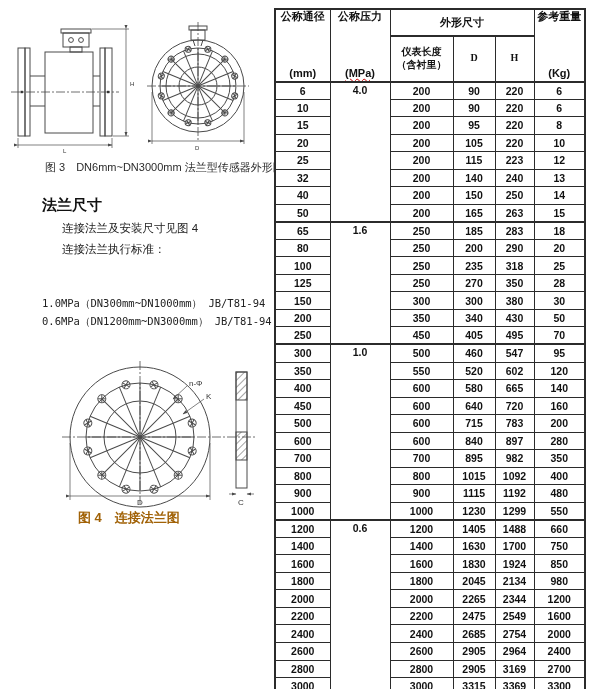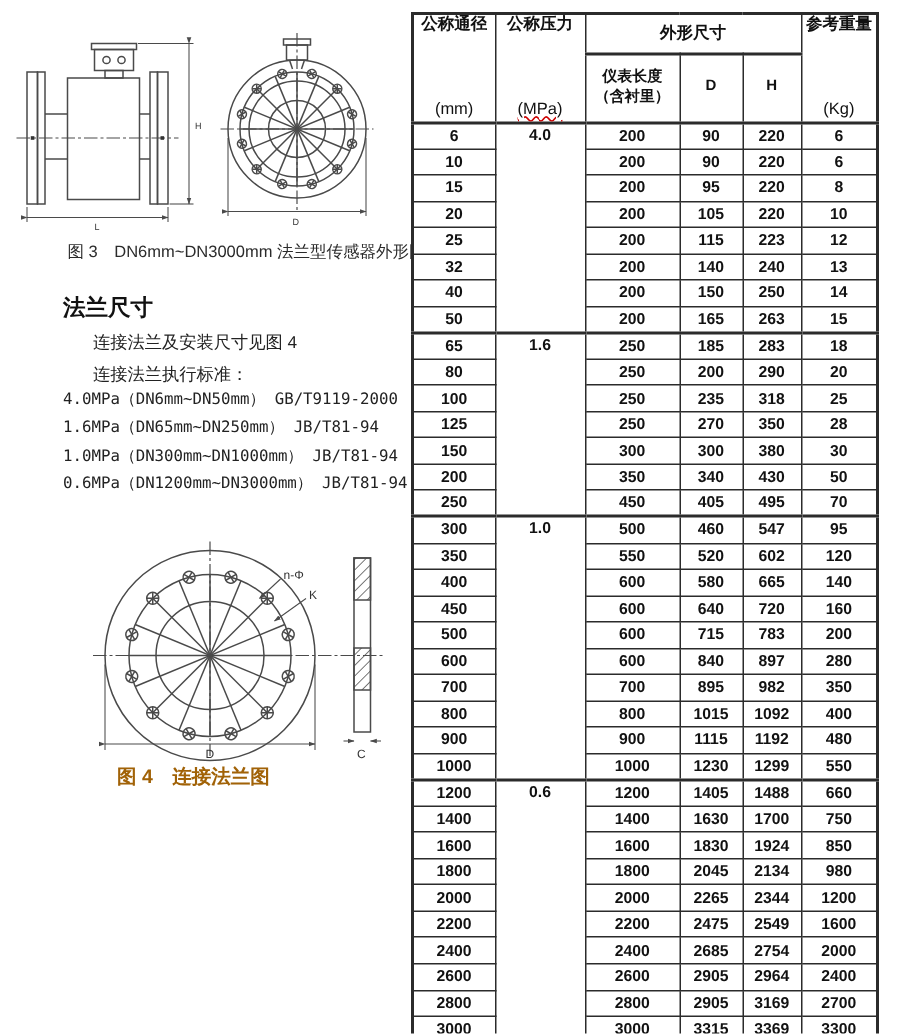--- a/index.html
+++ b/index.html
@@ -25,28 +25,28 @@
 
   
   .spec-table { position:absolute; left:274px; top:8px; border-collapse:collapse;
                 table-layout:fixed; width:310px; background:#fff; }
   .spec-table th, .spec-table td {
     border:1px solid #2b2b2b; text-align:center; vertical-align:middle;
     padding:0; color:#111; overflow:hidden; }
   .spec-table { border:2px solid #2b2b2b; }
   .spec-table thead th { font-weight:bold; font-size:11px; line-height:1.25; }
   .spec-table thead tr.h1 { height:20px; }
-  .spec-table thead tr.h2 { height:34px; }
+  .spec-table thead tr.h2 { height:34px;font-family:Liberation Serif, serif; }
   .spec-table thead tr.h2 th { font-size:10px; }
   .spec-table thead th { border-bottom-width:2px; }
   .spec-table tbody tr { height:17.54px; }
   .spec-table tbody td { font-size:10.5px; font-weight:bold; }
   .spec-table tbody tr.group-start td { border-top:2px solid #2b2b2b; }
   .spec-table td.cell-pressure { vertical-align:top; padding-top:1px; }
-  .unit { font-weight:normal;margin-top:43px; }
+  .unit { font-weight:bold;margin-top:43px; }
   .wavy { text-decoration:underline; text-decoration-style:wavy;
           text-decoration-color:#cc0000; text-decoration-thickness:1px; }
 </style>
 </head>
 <body>
 
 <div class="page">
 
   <div class="left-panel">
 
@@ -141,22 +141,20 @@
       <text x="50" y="130" font-size="6">D</text>
     </svg>
 
     <div class="fig-caption" style="left:45px; top:160px;">图 3　DN6mm~DN3000mm 法兰型传感器外形图</div>
 
     <div class="section-heading" style="left:42px; top:196px;font-family:Liberation Mono, monospace;">法兰尺寸</div>
 
     <div class="body-line" style="left:42px; top:221px;">连接法兰及安装尺寸见图 4</div>
     <div class="body-line" style="left:42px; top:242px;">连接法兰执行标准：</div>
 
-    <div class="std-line" style="left:42px; top:259px;">4.0MPa（DN6mm~DN50mm）   GB/T9119-2000</div>
-    <div class="std-line" style="left:42px; top:278px;">1.6MPa（DN65mm~DN250mm）  JB/T81-94</div>
     <div class="std-line" style="left:42px; top:297px;">1.0MPa（DN300mm~DN1000mm） JB/T81-94</div>
     <div class="std-line" style="left:42px; top:315px;">0.6MPa（DN1200mm~DN3000mm） JB/T81-94</div>
 
     <svg class="drawing" style="left:60px; top:358px;" width="204" height="150" viewBox="0 0 204 150">
       <defs>
         <g id="boltG">
           <circle r="4"></circle>
           <line x1="-2.8" y1="-2.8" x2="2.8" y2="2.8"></line>
           <line x1="-2.8" y1="2.8" x2="2.8" y2="-2.8"></line>
         </g>

